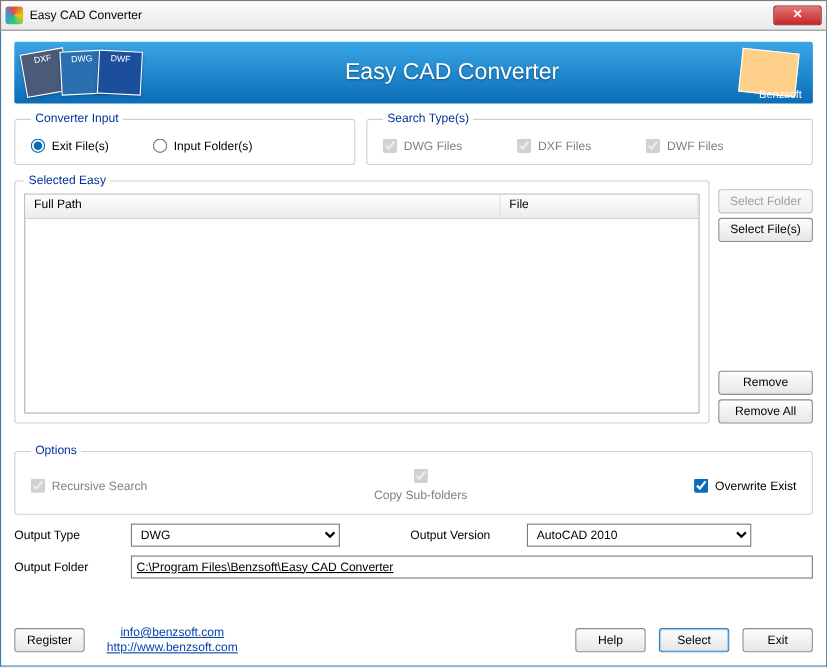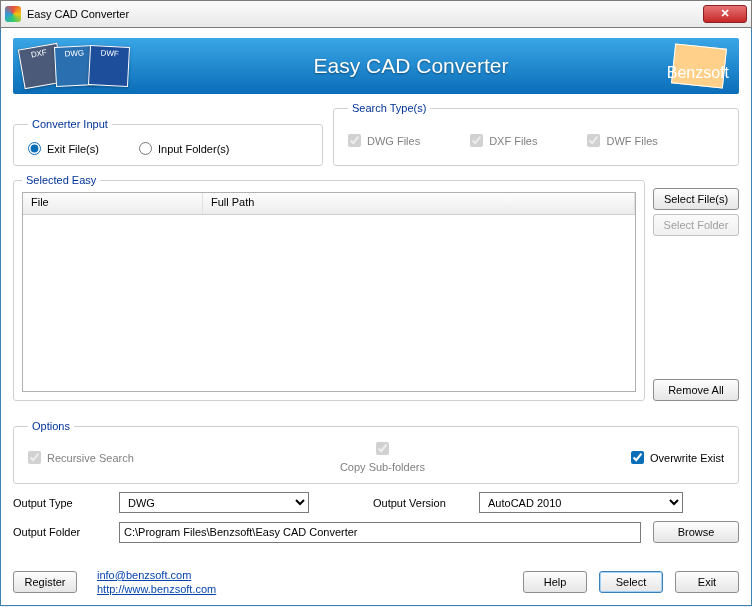--- a/index.html
+++ b/index.html
@@ -14,26 +14,26 @@
 
 .banner { height: 56px; background: linear-gradient(#3aa6e6, #0a6db8); border-radius: 2px; display: flex; align-items: center; padding: 0 14px; color: #fff; position: relative; }
 .banner .thumbs { display: flex; gap: 0; margin-right: 20px; }
 .banner .thumb { width: 40px; height: 40px; border: 1px solid #fff; margin-left: -6px; transform: rotate(-6deg); box-shadow: 0 1px 3px rgba(0,0,0,.3); }
 .banner .thumb.dxf { background: #4a5a78; transform: rotate(-10deg); }
 .banner .thumb.dwg { background: #2a6fb0; transform: rotate(-3deg); }
 .banner .thumb.dwf { background: #1d4e9c; transform: rotate(3deg); }
 .banner .thumb span { display:block; color:#fff; font-size:8px; text-align:center; margin-top:2px; }
 .banner-title { flex: 1; text-align: center; font-size: 21px; font-weight: 500; text-shadow: 0 1px 2px rgba(0,0,0,.4); }
 .banner .right-graphic { width: 52px; height: 40px; background: #ffd089; border:1px solid #fff; transform: rotate(6deg); }
-.banner .brand { position: absolute; right: 10px; bottom: 12px; font-size: 16px; }
+.banner .brand { position: absolute; right: 10px; bottom: 2px; font-size: 10px; }
 
 .row { display: flex; gap: 10px; }
 fieldset { border: 1px solid #d0d0d0; border-radius: 3px; padding: 12px 14px 10px; }
 legend { padding: 0 4px; color: #003399; }
-.converter-input { width: 310px; display:flex; gap:40px; align-items:center;margin-top:16px; }
+.converter-input { width: 310px; display:flex; gap:40px; align-items:center; }
 .search-types { flex: 1; display:flex; gap:50px; align-items:center; }
 label.radio, label.check { display: inline-flex; align-items: center; gap: 6px; cursor: pointer; }
 label.check.disabled, label.radio.disabled { color: #808080; cursor: default; }
 input[type=radio], input[type=checkbox] { width: 13px; height: 13px; accent-color: #0a6db8; }
 
 .files-area { display: flex; gap: 8px; }
 fieldset.selected-files { flex: 1; padding: 6px 8px 8px; }
 .table-wrap { border: 1px solid #b0b0b0; height: 200px; background: #fff; }
 .table-head { display: flex; background: linear-gradient(#fdfdfd, #ececec); border-bottom: 1px solid #cfcfcf; height: 22px; }
 .table-head .col { padding: 3px 8px; border-right: 1px solid #e0e0e0; }
@@ -49,25 +49,25 @@
 fieldset.options { display: flex; gap: 100px; padding: 10px 14px; margin-top: 11px; }
 .options label.check:nth-child(3){ margin-left:auto;flex-direction:column; }
 fieldset.options { justify-content: flex-start; }
 
 .form-row { display: flex; align-items: center; gap: 12px; }
 .form-row .lbl { width: 94px; }
 select, input[type=text] { height: 21px; border: 1px solid #7a7a7a; background: #fff; padding: 0 4px; }
 select { padding-right: 18px; }
 .output-type-sel { width: 190px; }
 .output-ver-sel { width: 204px; }
-.output-folder-input { flex: 1; }
+.output-folder-input { flex: 1; text-decoration: underline; }
 
 .footer { display: flex; align-items: center; gap: 12px; padding-top: 4px; margin-top:auto; }
 .footer .links { display: flex; flex-direction: column; gap: 2px; margin-left: 8px; }
-.footer .links a { color: #0645ad; text-decoration: underline; cursor: pointer; }
+.footer .links a { color: #0645ad; text-decoration: underline; cursor: pointer; text-align: center; }
 .footer .spacer { flex: 1; }
 .footer button.win { width: 64px; }
 </style>
 </head>
 <body>
 
 <div class="titlebar">
   <div class="app-icon"></div>
   <div class="title">Easy CAD Converter</div>
   <div class="close">✕</div>
@@ -120,29 +120,30 @@
         <span>DWF Files</span>
       </label>
     </fieldset>
   </div>
 
   <div class="files-area">
     <fieldset class="selected-files">
       <legend>Selected Easy</legend>
       <div class="table-wrap">
         <div class="table-head">
+          <div class="col path">Full Path</div>
           <div class="col file">File</div>
-          <div class="col path">Full Path</div>
         </div>
       </div>
     </fieldset>
     <div class="side-buttons">
+      <button class="win" disabled="">Select Folder</button>
       <button class="win">Select File(s)</button>
-      <button class="win" disabled="">Select Folder</button>
       <div class="spacer"></div>
+      <button class="win">Remove</button>
       <button class="win">Remove All</button>
     </div>
   </div>
 
   <fieldset class="options">
     <legend>Options</legend>
     <label class="check disabled">
       <input type="checkbox" checked="" disabled="" style="">
       <span>Recursive Search</span>
     </label>
@@ -164,21 +165,20 @@
     <div style="width:40px"></div>
     <div class="lbl">Output Version</div>
     <select class="output-ver-sel">
       <option>AutoCAD 2010</option>
     </select>
   </div>
 
   <div class="form-row">
     <div class="lbl">Output Folder</div>
     <input type="text" class="output-folder-input" value="C:\Program Files\Benzsoft\Easy CAD Converter" style="">
-    <button class="win" style="width:86px">Browse</button>
   </div>
 
   <div class="footer">
     <button class="win" style="width:64px">Register</button>
     <div class="links">
       <a>info@benzsoft.com</a>
       <a>http://www.benzsoft.com</a>
     </div>
     <div class="spacer"></div>
     <button class="win">Help</button>

